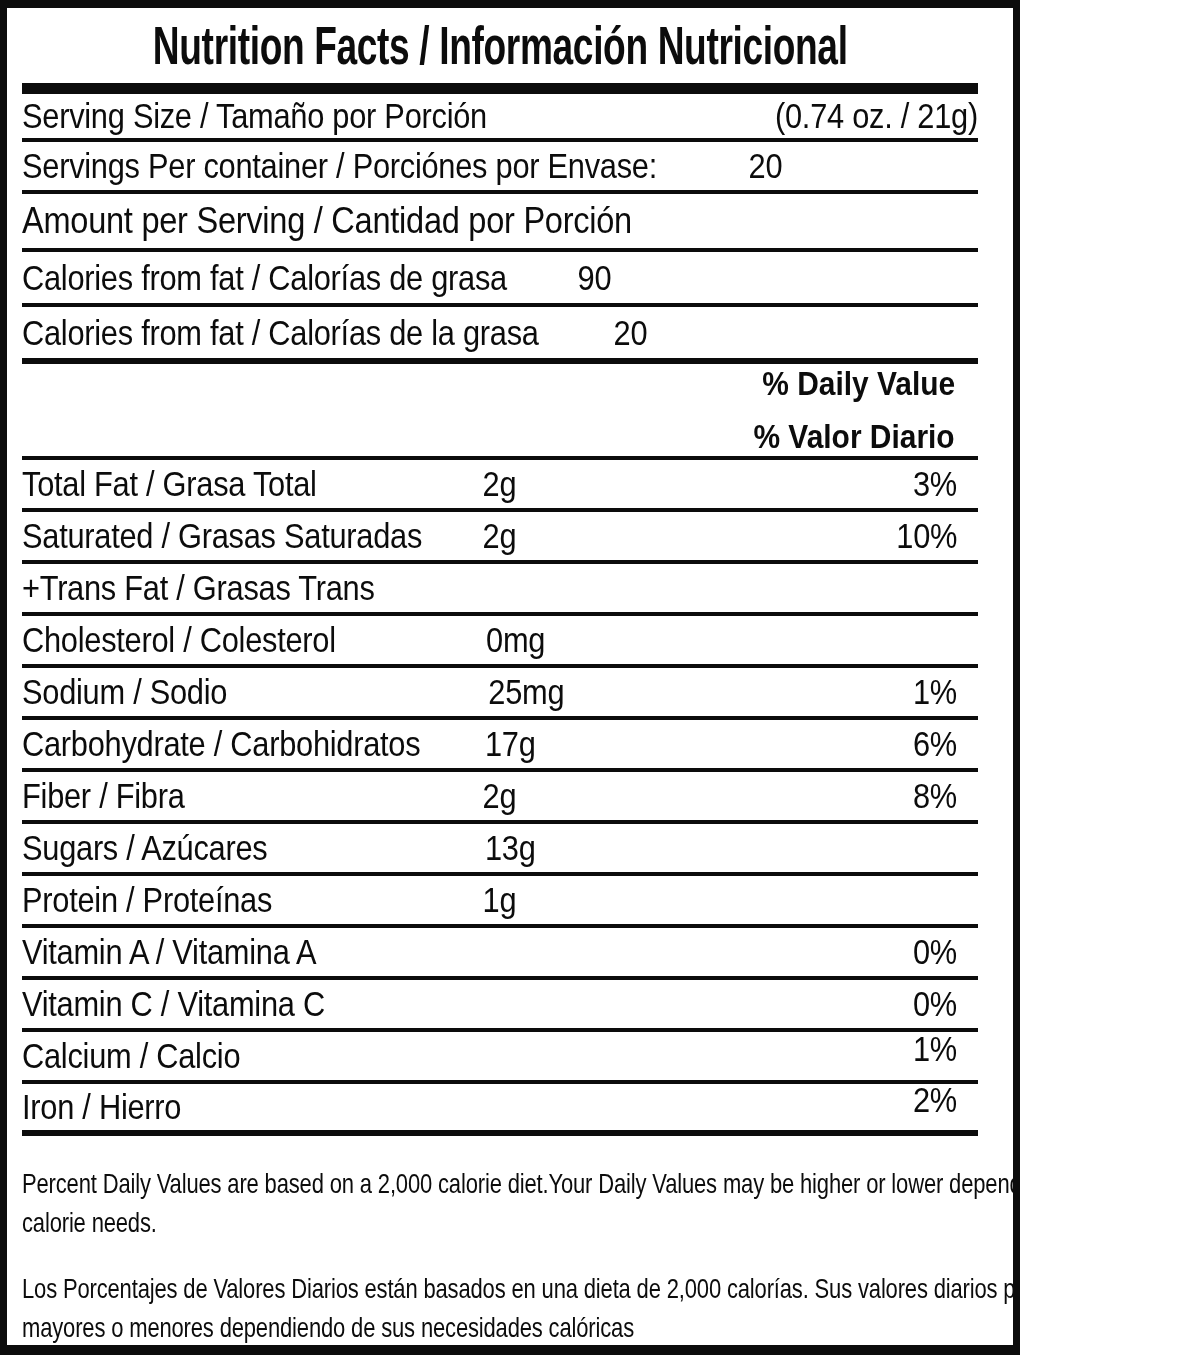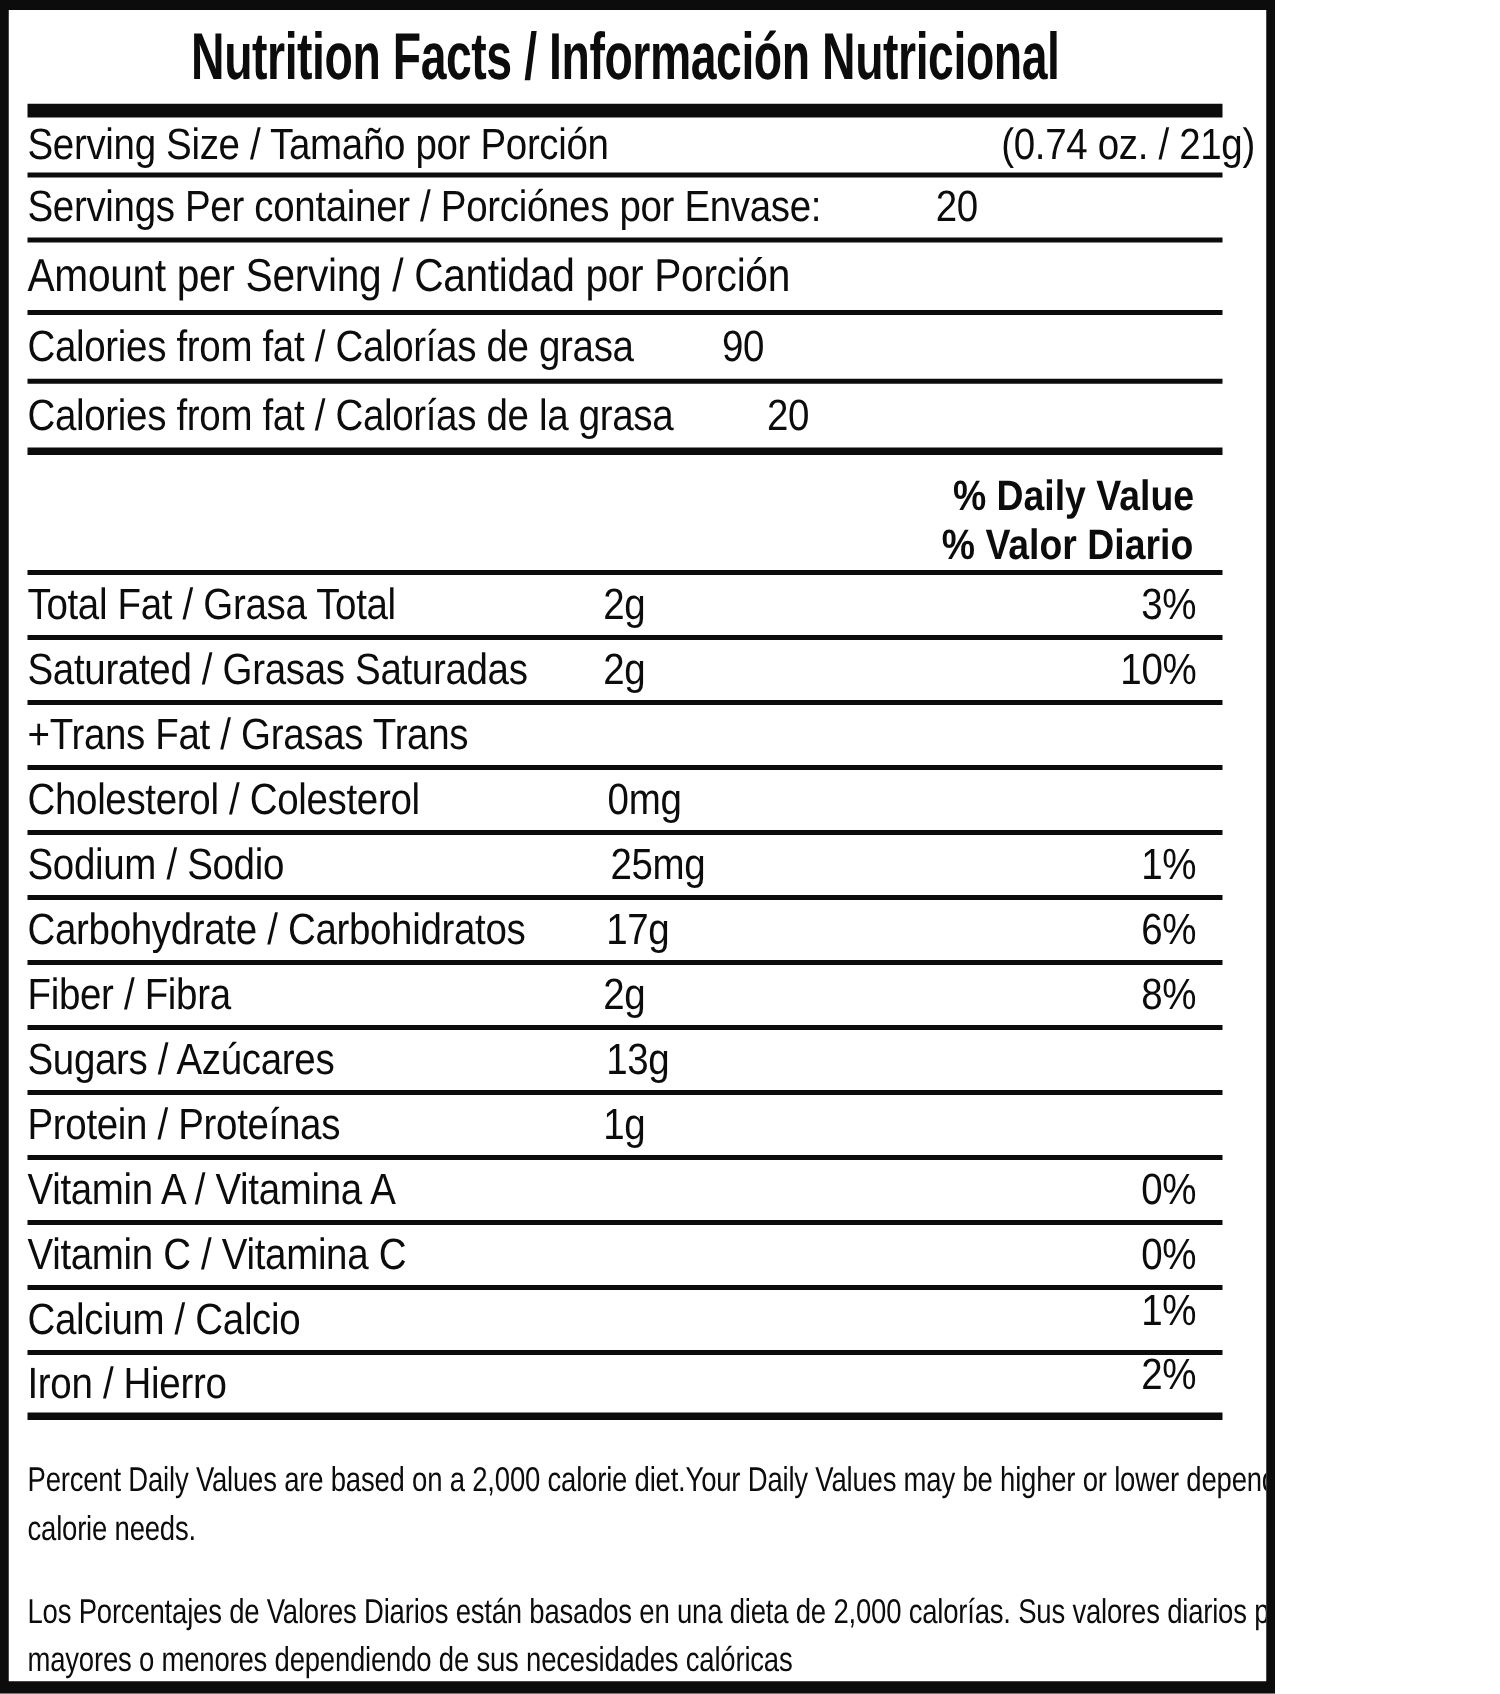--- a/index.html
+++ b/index.html
@@ -35,24 +35,24 @@
   .row-cal1{height:55px;}
   .row-cal2{height:57px;border-bottom-width:6px;}
   .nrow{height:52px;}
   .nrow.thick{border-bottom-width:6px;}
   .lbl{flex:1;overflow:visible;white-space:nowrap;}
   .val{width:200px;text-align:left;white-space:nowrap;}
   .pct{width:300px;text-align:right;padding-right:21px;box-sizing:border-box;white-space:nowrap;}
   .pct.raised .cx-r{transform:scaleX(0.88) translateY(-7px);}
   .cx-l{display:inline-block;transform:scaleX(0.88);transform-origin:0 50%;white-space:nowrap;}
   .cx-r{display:inline-block;transform:scaleX(0.88);transform-origin:100% 50%;white-space:nowrap;}
-  .serving-value{position:absolute;left:779px;top:0;height:100%;display:flex;align-items:center;}
+  .serving-value{position:absolute;left:753px;top:0;height:100%;display:flex;align-items:center;}
   .dv-block{
     box-sizing:border-box;height:96px;border-bottom:4px solid #0c0c0c;
-    display:flex;flex-direction:column;justify-content:flex-end;align-items:flex-end;
+    display:flex;flex-direction:column;justify-content:space-between;align-items:flex-end;
     padding-right:23px;font-weight:bold;font-size:34px;
   }
   .footnotes{margin-top:9px;}
   .footnote{
     width:1420px;transform:scaleX(0.8);transform-origin:0 0;
     font-size:27.5px;line-height:39px;letter-spacing:-0.2px;
   }
   .footnote + .footnote{margin-top:16px;}
 </style>
 </head>

